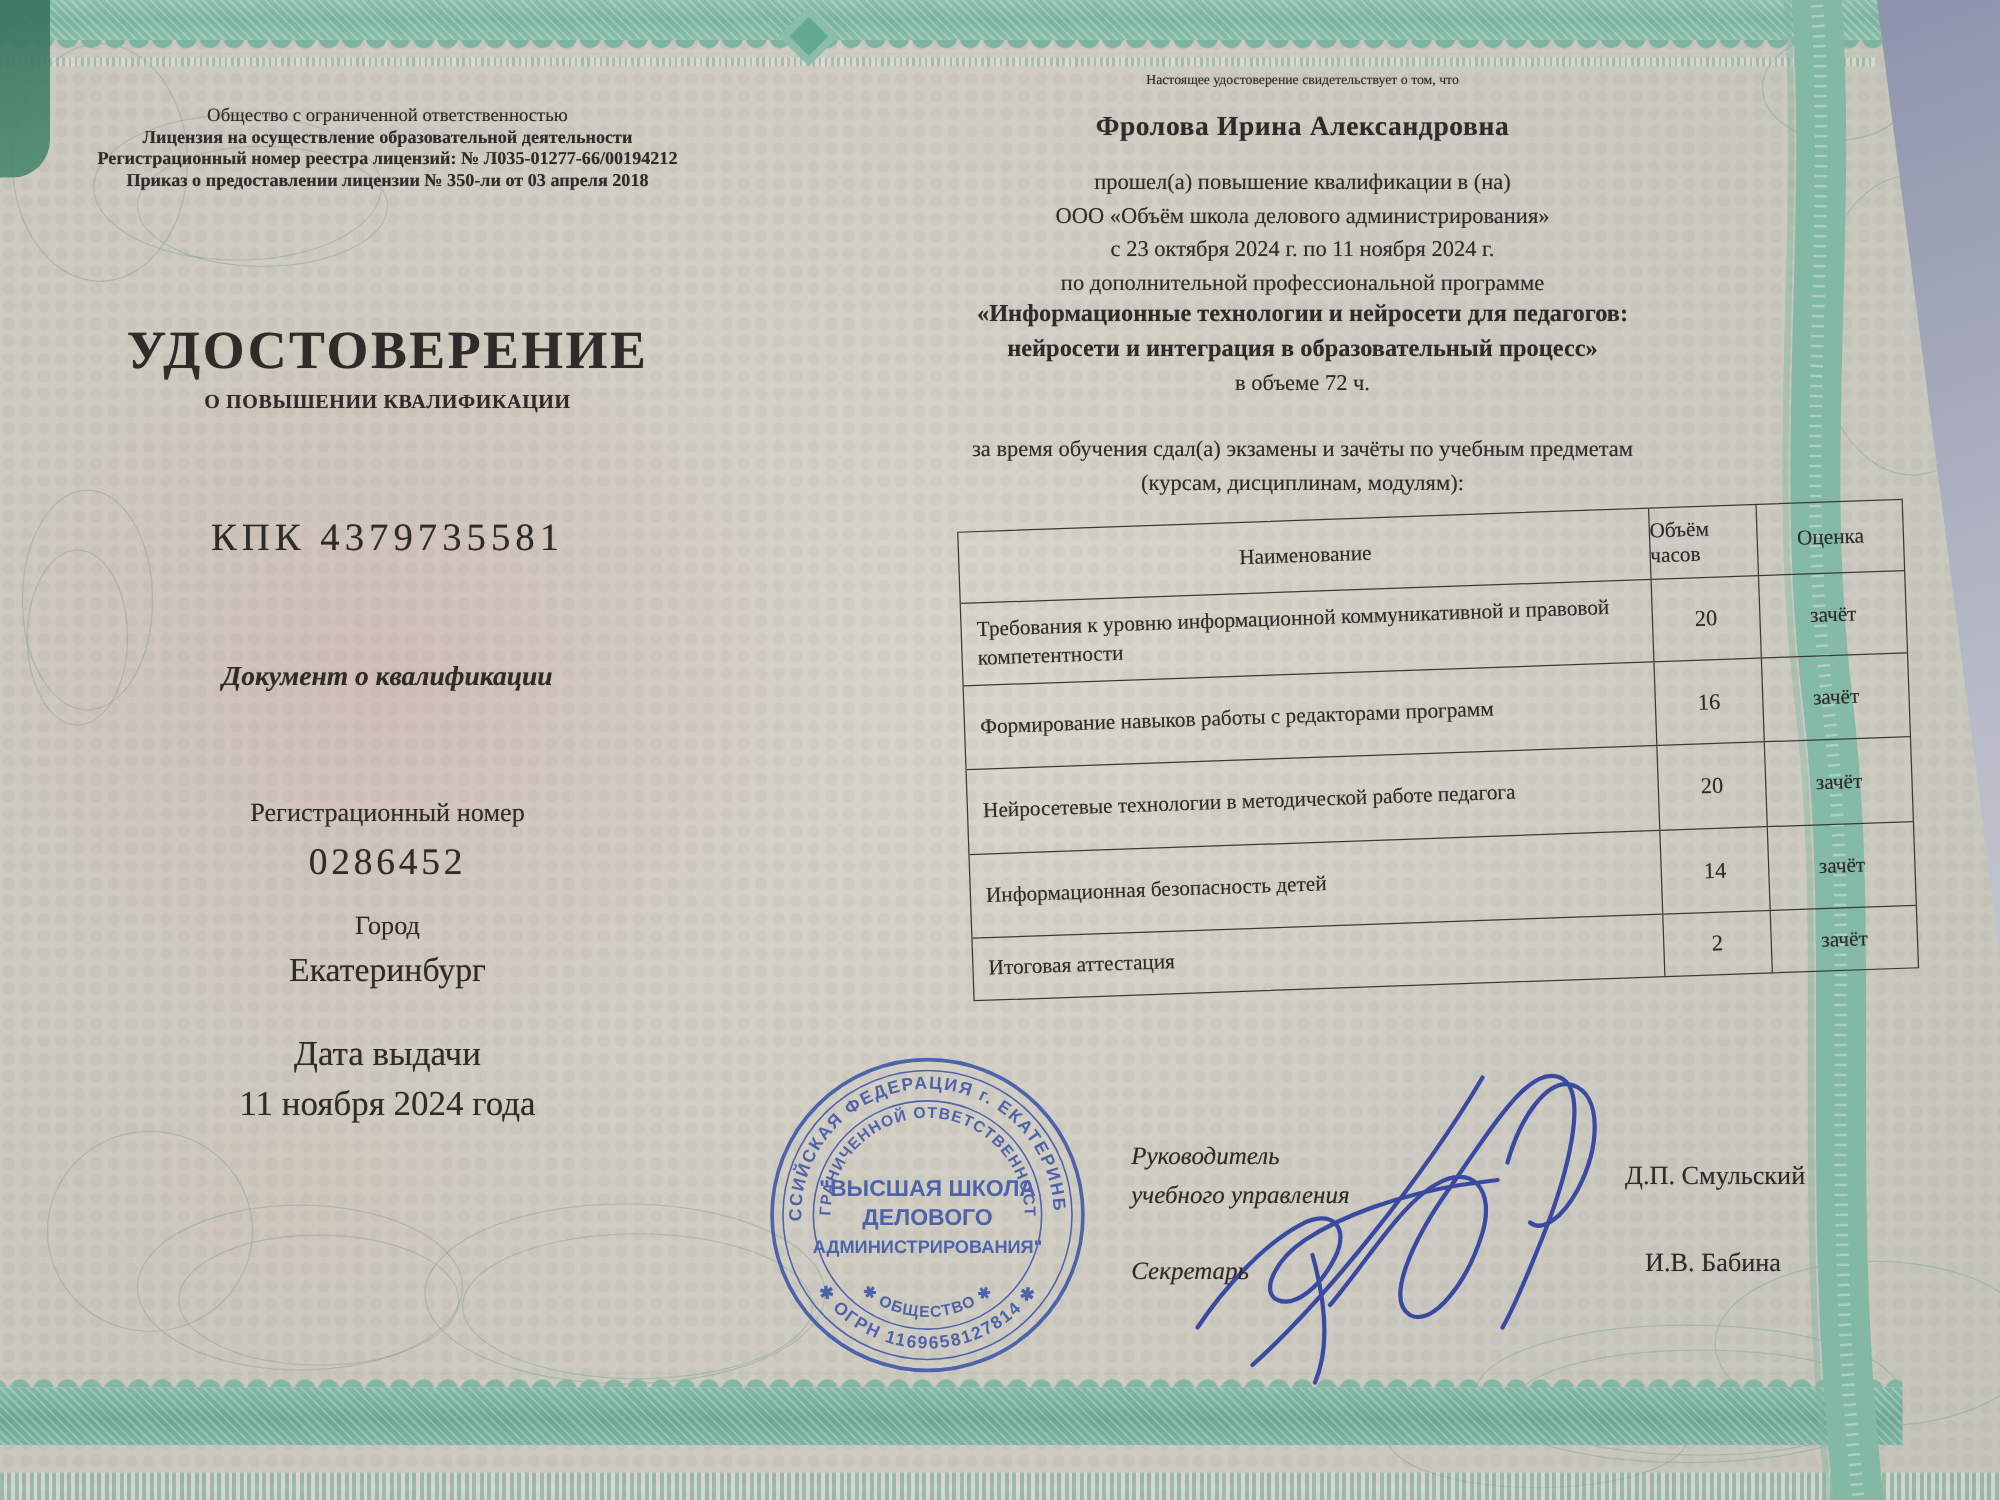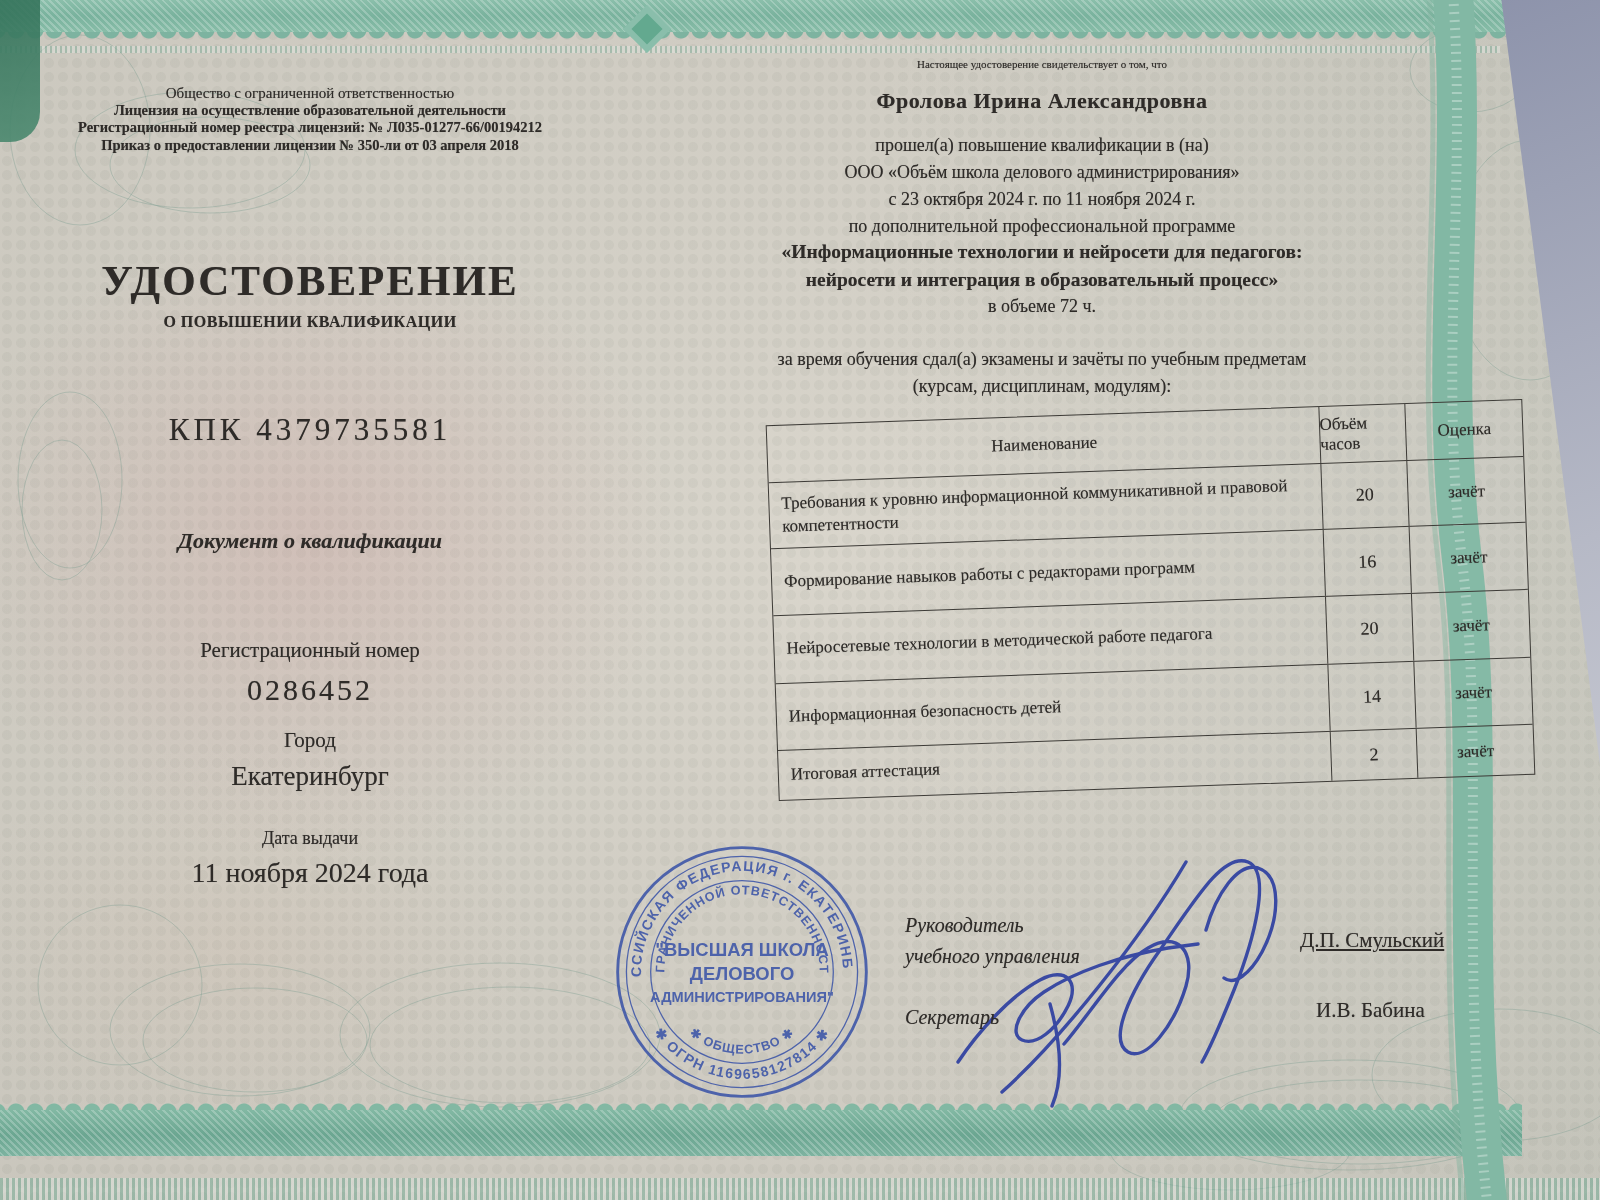--- a/index.html
+++ b/index.html
@@ -84,21 +84,21 @@
   .cert-subtitle{font-size:16px;font-weight:bold;letter-spacing:0.5px;margin-top:8px;}
   .kpk{position:absolute;top:412px;width:100%;text-align:center;font-size:31px;letter-spacing:4px;}
   .doctype{position:absolute;top:528px;width:100%;text-align:center;font-size:22px;font-style:italic;font-weight:600;}
   .reg-block{position:absolute;top:638px;width:100%;text-align:center;}
   .reg-label{font-size:21px;}
   .reg-number{font-size:30px;letter-spacing:3px;margin-top:10px;}
   .city-block{position:absolute;top:728px;width:100%;text-align:center;}
   .city-label{font-size:21px;}
   .city-name{font-size:27px;margin-top:8px;}
   .date-block{position:absolute;top:828px;width:100%;text-align:center;}
-  .date-label{font-size:18px;}
+  .date-label{font-size:28px;}
   .date-value{font-size:28px;margin-top:8px;}
   
   .right-col{position:absolute;left:662px;top:0;width:760px;text-align:center;}
   .intro{position:absolute;top:58px;width:100%;font-size:11px;}
   .holder{position:absolute;top:88px;width:100%;font-size:22px;font-weight:bold;letter-spacing:0.5px;}
   .lines{position:absolute;top:132px;width:100%;font-size:18px;line-height:1.5;}
   .program{position:absolute;top:238px;width:100%;font-size:19.5px;font-weight:bold;line-height:1.45;}
   .volume{position:absolute;top:296px;width:100%;font-size:18px;}
   .exams{position:absolute;top:346px;width:100%;font-size:18px;line-height:1.5;}
   
@@ -279,17 +279,17 @@
            M 1206 930 C 1216 894 1238 862 1258 868 C 1282 876 1280 918 1262 952 C 1250 974 1234 986 1224 978"></path>
       <path d="M 958 1062 C 978 1032 1010 996 1040 980 C 1066 966 1080 982 1068 1006 C 1056 1030 1036 1046 1022 1040 C 1008 1034 1020 1008 1044 992 C 1074 972 1120 956 1168 948 L 1198 944
            M 1050 1004 C 1060 1040 1064 1078 1052 1106"></path>
     </g>
   </svg>
 
   <div class="sig-label txt" style="left:905px;top:910px;">
     <div>Руководитель</div>
     <div>учебного управления</div>
   </div>
-  <div class="sig-name txt" style="left:1300px;top:928px;text-decoration:underline;">Д.П. Смульский</div>
+  <div class="sig-name txt" style="left:1300px;top:928px;">Д.П. Смульский</div>
   <div class="sig-label txt" style="left:905px;top:1002px;">Секретарь</div>
   <div class="sig-name txt" style="left:1316px;top:998px;">И.В. Бабина</div>
 
 </div>
 
 </body></html>

